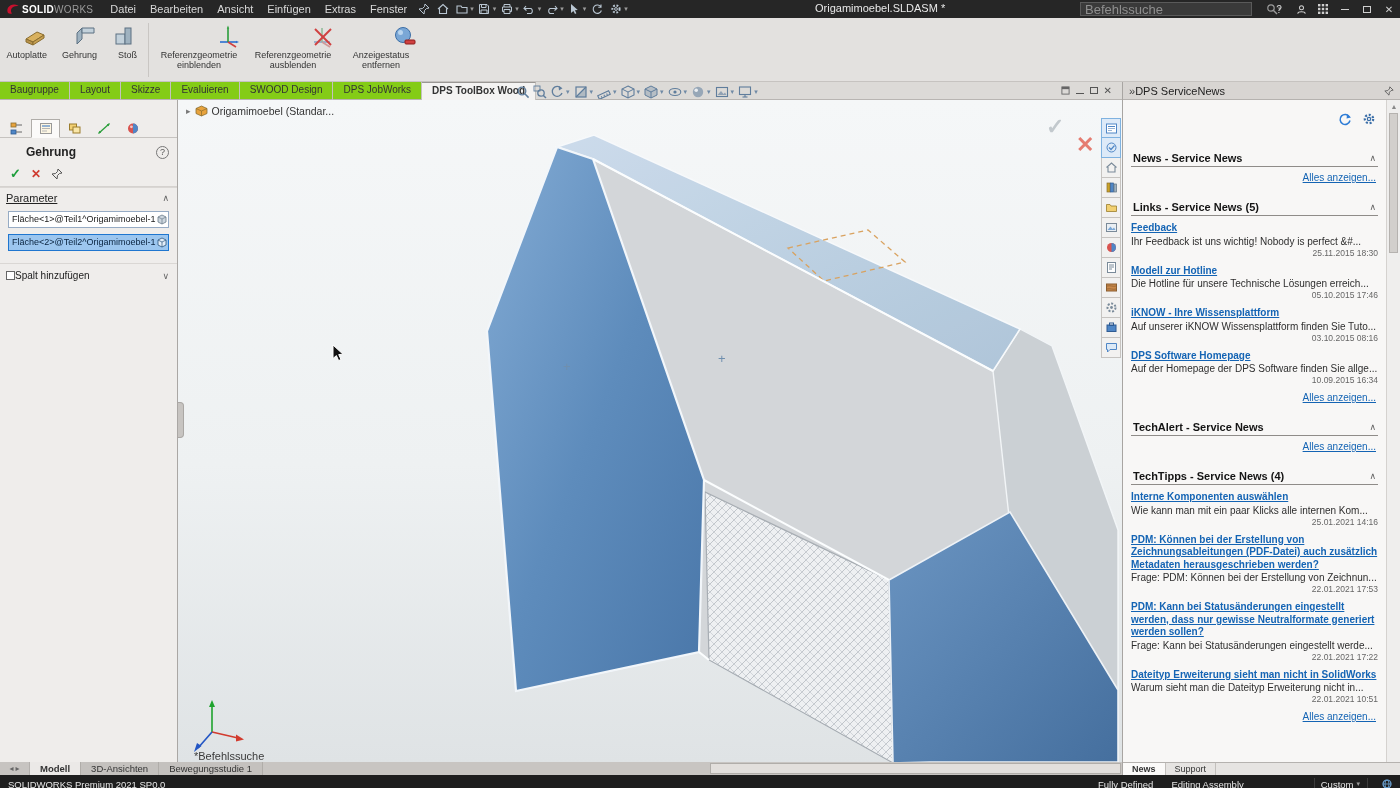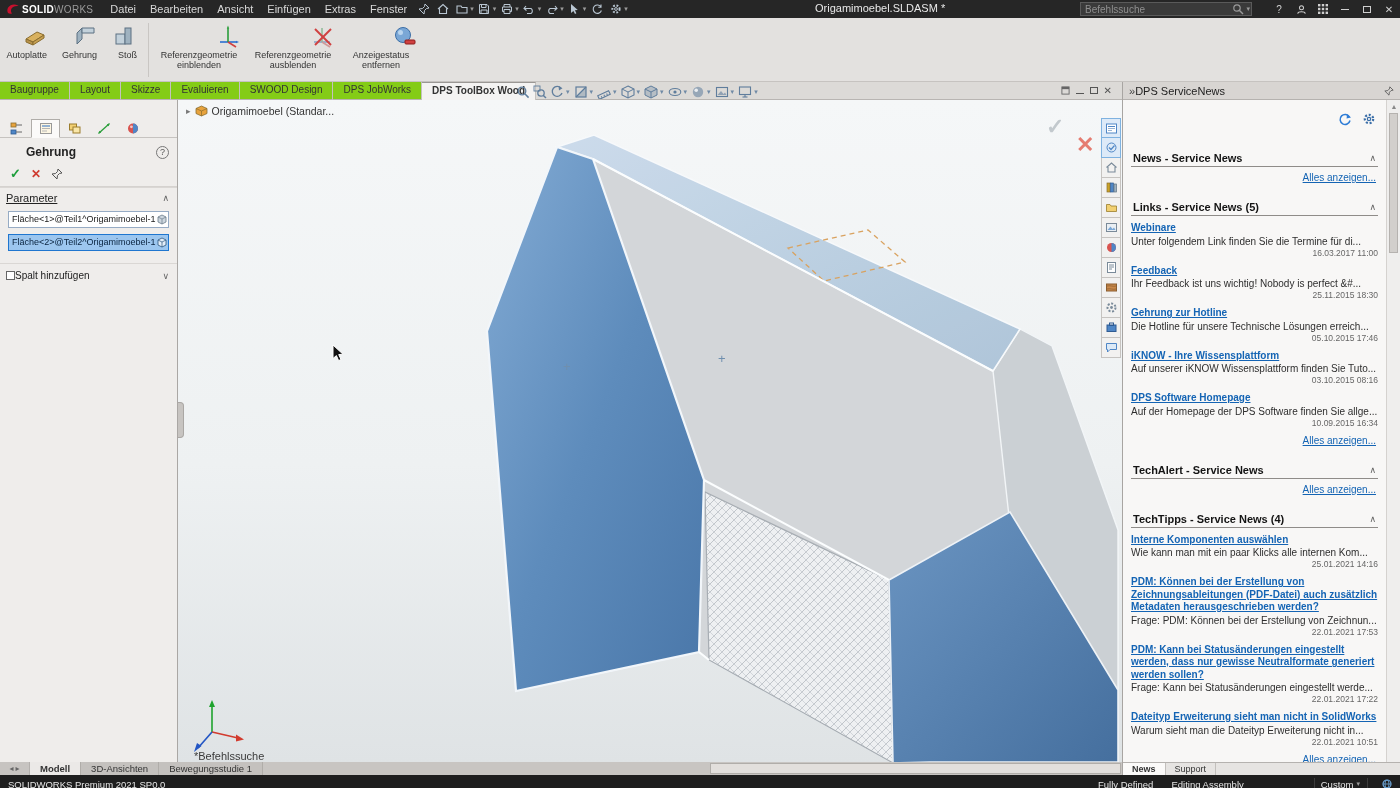--- a/index.html
+++ b/index.html
@@ -11,21 +11,21 @@
   .titlebar { position:absolute; left:0; top:0; width:1400px; height:18px; background:#262626; color:#d8d8d8; font-size:11px; display:flex; align-items:center; z-index:50; }
   .brand { display:flex; align-items:center; gap:3px; padding:0 10px 0 6px; }
   .brand .b1 { color:#fff; font-weight:bold; letter-spacing:.3px; font-size:10px; }
   .brand .b2 { color:#9a9a9a; font-size:10px; letter-spacing:.3px; }
   .menu-item { padding:1px 7px; cursor:default; }
   .tb-ico { width:17px; height:14px; display:inline-flex; align-items:center; justify-content:center; color:#b9c6d2; margin:0 1px; }
   .tb-ico svg { width:12px; height:12px; }
   .car { font-size:7px; color:#9a9a9a; margin:0 1px 0 -1px; }
   .doc-title { position:absolute; left:815px; top:2px; color:#e8e8e8; font-size:11px; }
   .search-box { position:absolute; right:148px; top:2px; width:172px; height:14px; background:#3a3a3a; border:1px solid #5a5a5a; display:flex; align-items:center; }
-  .search-box input { flex:1; background:transparent; border:none; outline:none; color:#cfcfcf; font-size:10px; padding:0 4px; font-family:"Liberation Sans",sans-serif; }
+  .search-box input { flex:1; background:transparent; border:none; outline:none; color:#cfcfcf; font-size:13px; padding:0 4px; font-family:"Liberation Sans",sans-serif; }
   .search-box input::placeholder { color:#8f8f8f; }
   .win-ctrl { position:absolute; right:0; top:0; height:18px; display:flex; align-items:center; }
   .win-btn { width:22px; height:18px; display:flex; align-items:center; justify-content:center; color:#cfcfcf; font-size:10px; }
   .wb-min { width:8px; border-bottom:1px solid #cfcfcf; height:1px; display:inline-block; }
   .wb-res { width:8px; height:7px; border:1px solid #cfcfcf; display:inline-block; }
 
   
   .ribbon { position:absolute; left:0; top:18px; width:1400px; height:64px; background:#e3e1df; border-bottom:1px solid #c6c3c0; display:flex; align-items:flex-start; padding:3px 4px 0 4px; }
   .rbtn { display:inline-flex; flex-direction:column; align-items:flex-end; justify-content:flex-start; height:58px; padding:2px 4px; margin-right:2px; font-size:9px; color:#333; text-align:center; line-height:1.15; border:1px solid transparent; }
   .rbtn .ric { width:24px; height:24px; margin-bottom:2px; }
@@ -699,31 +699,26 @@
       <span>News - Service News</span>
       <span class="pm-chev">∧</span>
     </div>
     <div class="tp-link">Alles anzeigen...</div>
 
     <div class="tp-sec">
       <span>Links - Service News (5)</span>
       <span class="pm-chev">∧</span>
     </div>
     <div class="tp-item">
-      <div class="tp-item-title">Webinare</div>
-      <div class="tp-item-desc">Unter folgendem Link finden Sie die Termine für di...</div>
-      <div class="tp-item-date">16.03.2017 11:00</div>
-    </div>
-    <div class="tp-item">
       <div class="tp-item-title">Feedback</div>
       <div class="tp-item-desc">Ihr Feedback ist uns wichtig! Nobody is perfect &amp;#...</div>
       <div class="tp-item-date">25.11.2015 18:30</div>
     </div>
     <div class="tp-item">
-      <div class="tp-item-title">Gehrung zur Hotline</div>
+      <div class="tp-item-title">Modell zur Hotline</div>
       <div class="tp-item-desc">Die Hotline für unsere Technische Lösungen erreich...</div>
       <div class="tp-item-date">05.10.2015 17:46</div>
     </div>
     <div class="tp-item">
       <div class="tp-item-title">iKNOW - Ihre Wissensplattform</div>
       <div class="tp-item-desc">Auf unserer iKNOW Wissensplattform finden Sie Tuto...</div>
       <div class="tp-item-date">03.10.2015 08:16</div>
     </div>
     <div class="tp-item">
       <div class="tp-item-title">DPS Software Homepage</div>

